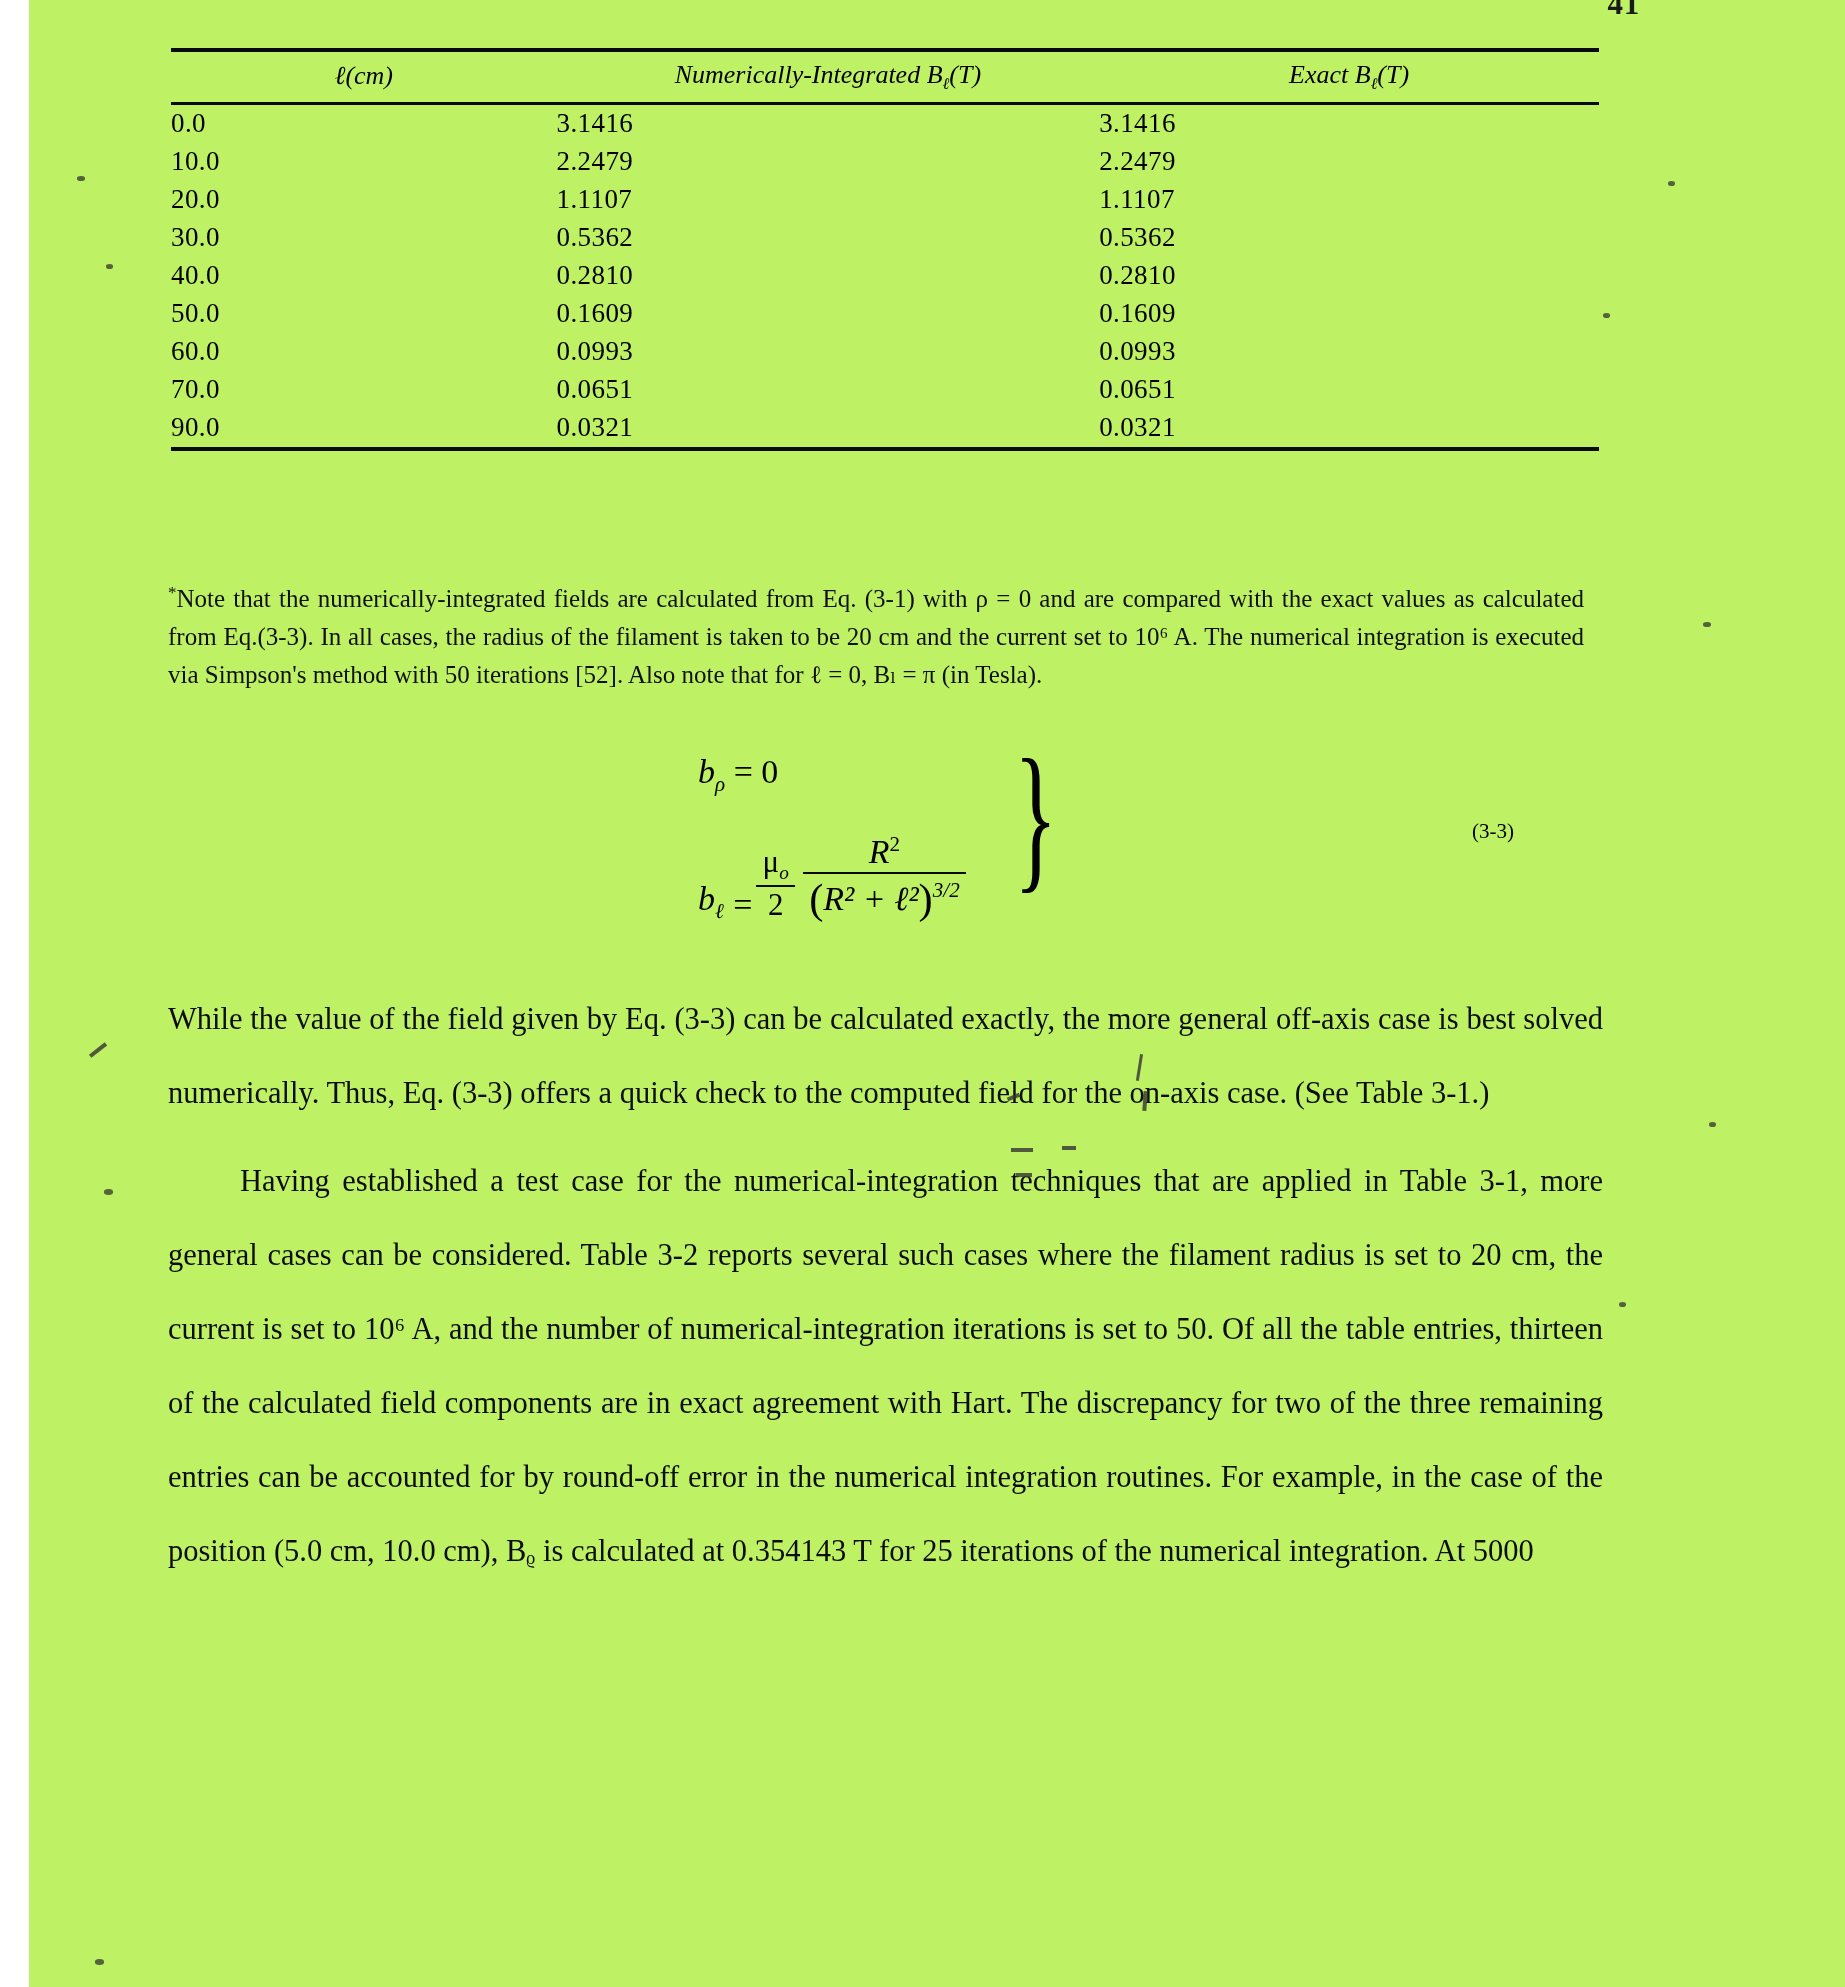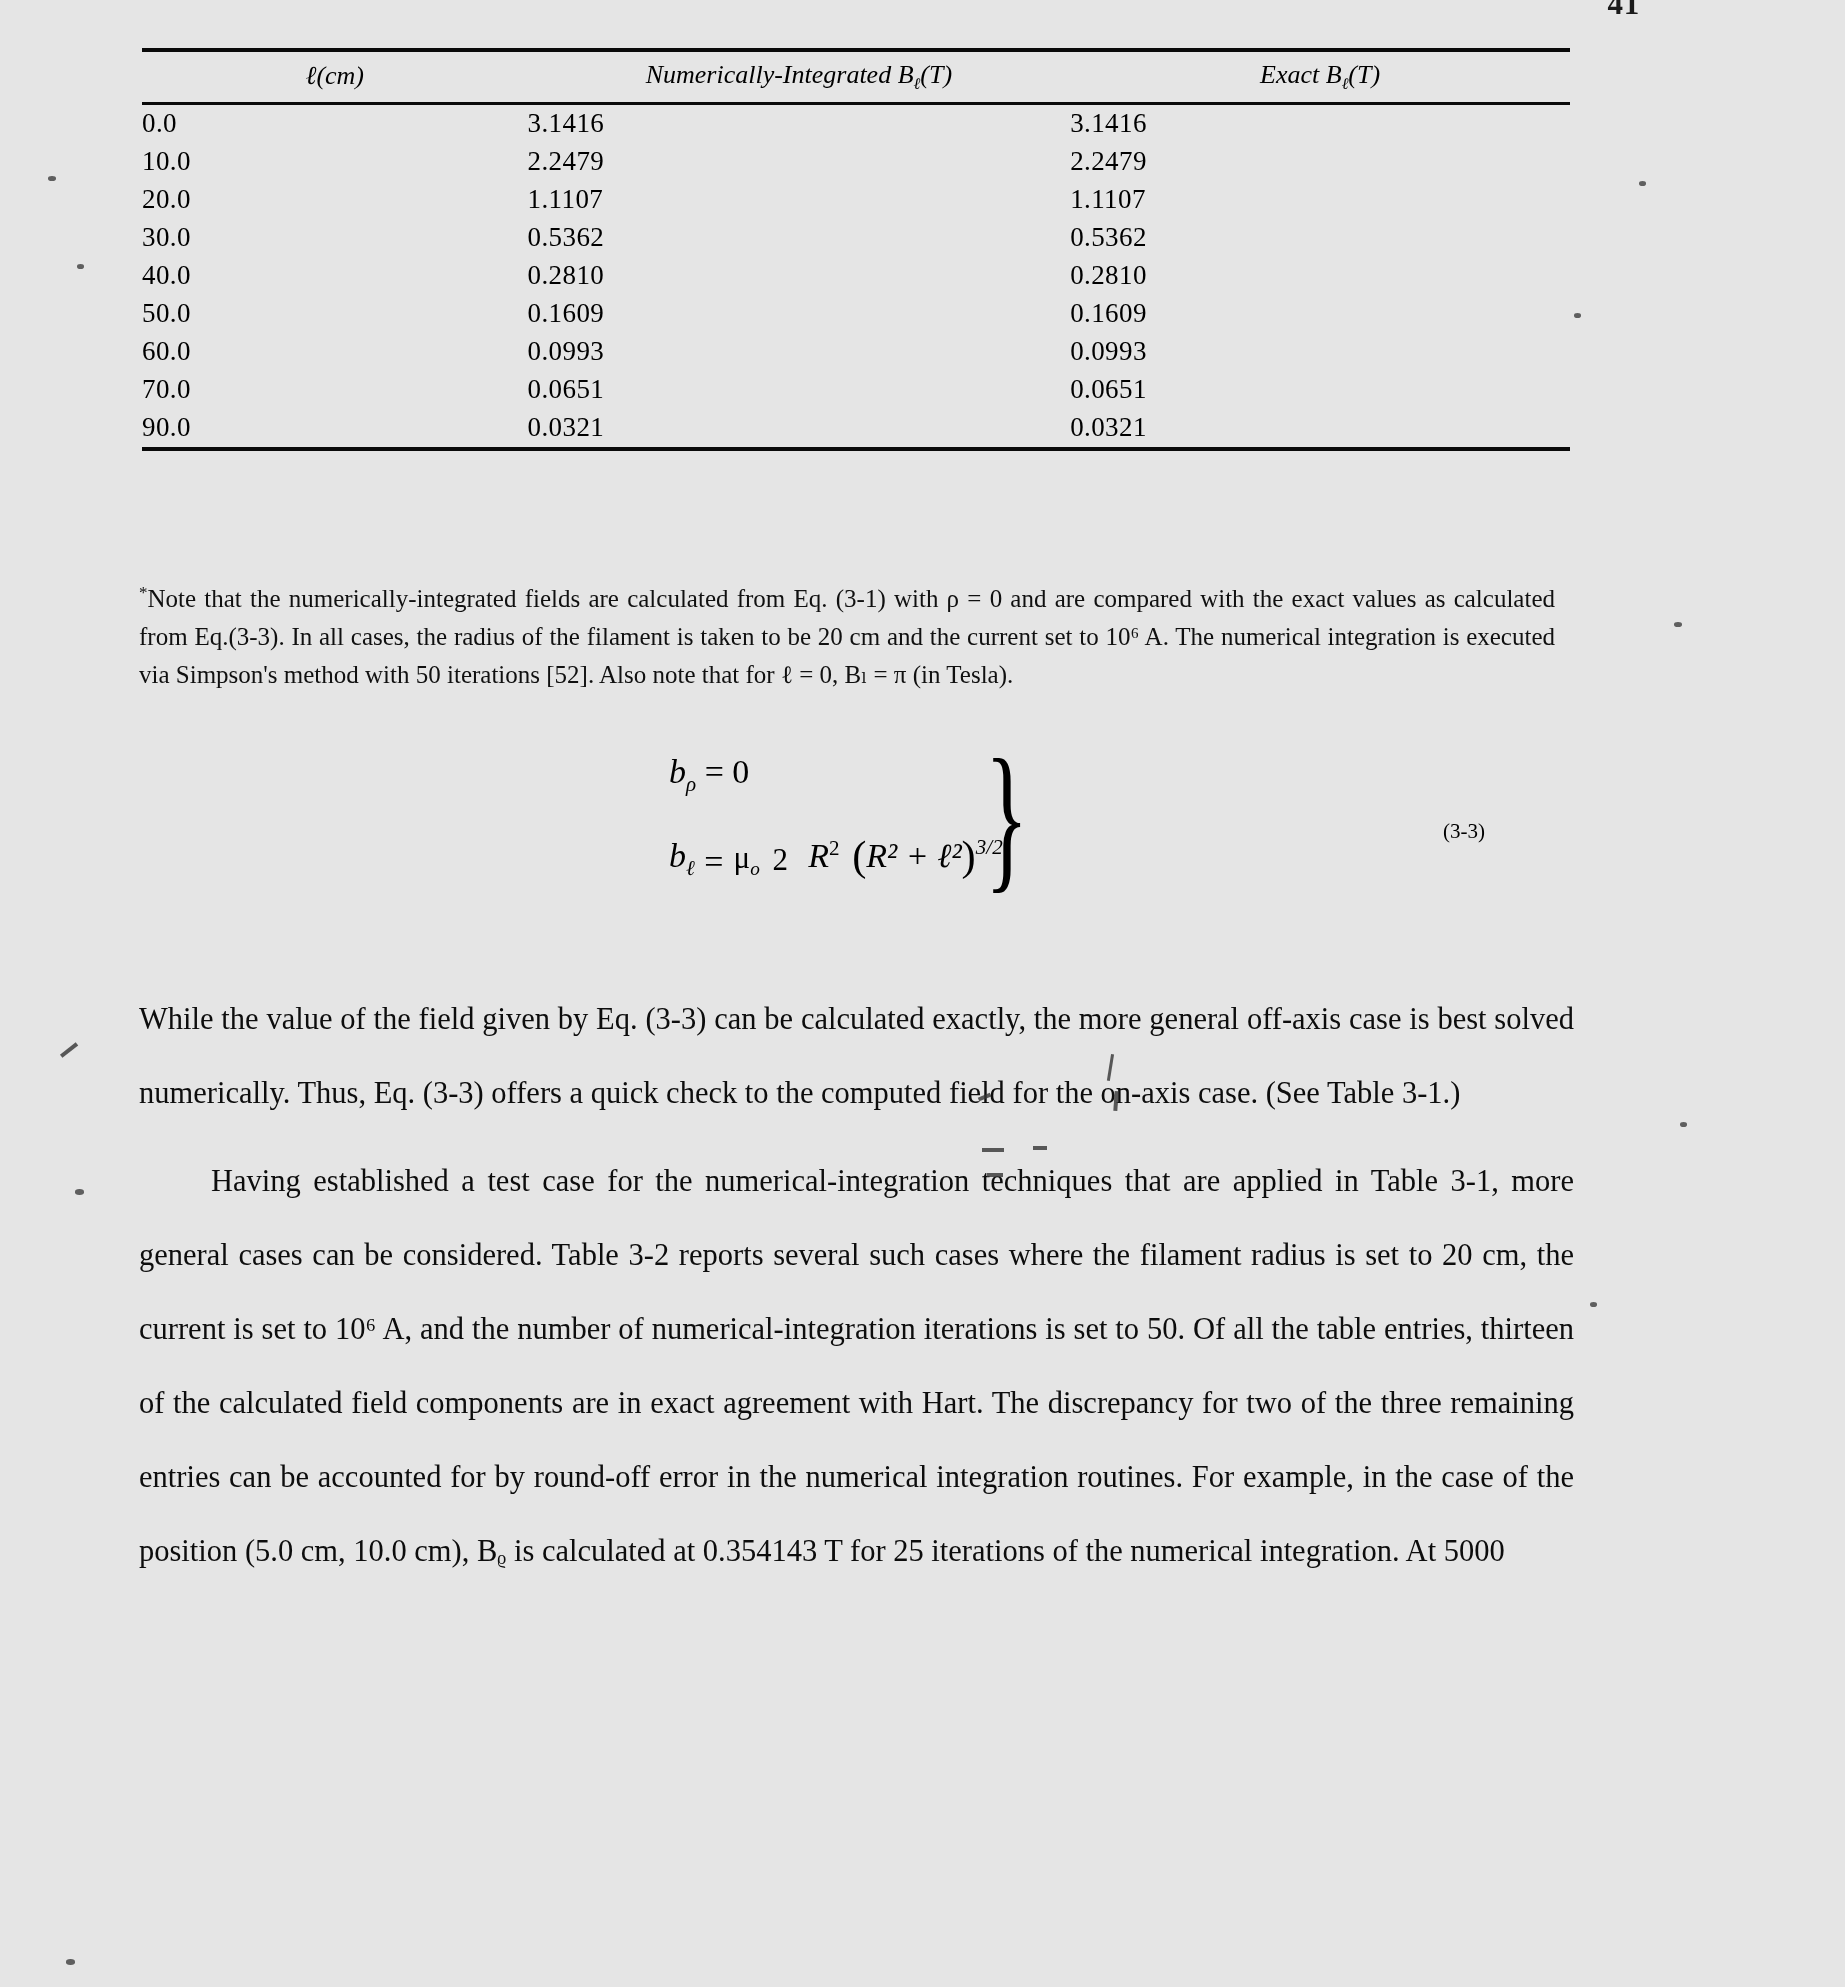--- a/index.html
+++ b/index.html
@@ -12,21 +12,22 @@
     height: 1988px;
     position: relative;
     font-family: "Liberation Serif", "DejaVu Serif", serif;
     color: #000000;
     overflow: hidden;
   }
 
   .page {
     position: absolute;
     inset: 0;
-    background: #e5e5e5;
+    background: #bef264;
+    margin-left: 29px;
   }
 
   
   .page-number {
     position: absolute;
     top: -14px;
     right: 205px;
     font-size: 31px;
     font-weight: 600;
     letter-spacing: 0.8px;
@@ -150,20 +151,21 @@
     align-items: flex-end;
     font-size: 34px;
     white-space: nowrap;
   }
   .eq-lhs {
     font-style: italic;
     margin-right: 9.4px;
   }
   .frac {
     display: inline-flex;
+    flex-direction: column;
     align-items: center;
     vertical-align: middle;
     margin: 0 3.9px;
   }
   .frac .num, .frac .den {
     padding: 1.6px 6.3px;
     line-height: 1.1;
     white-space: nowrap;
   }
   .frac .bar {

